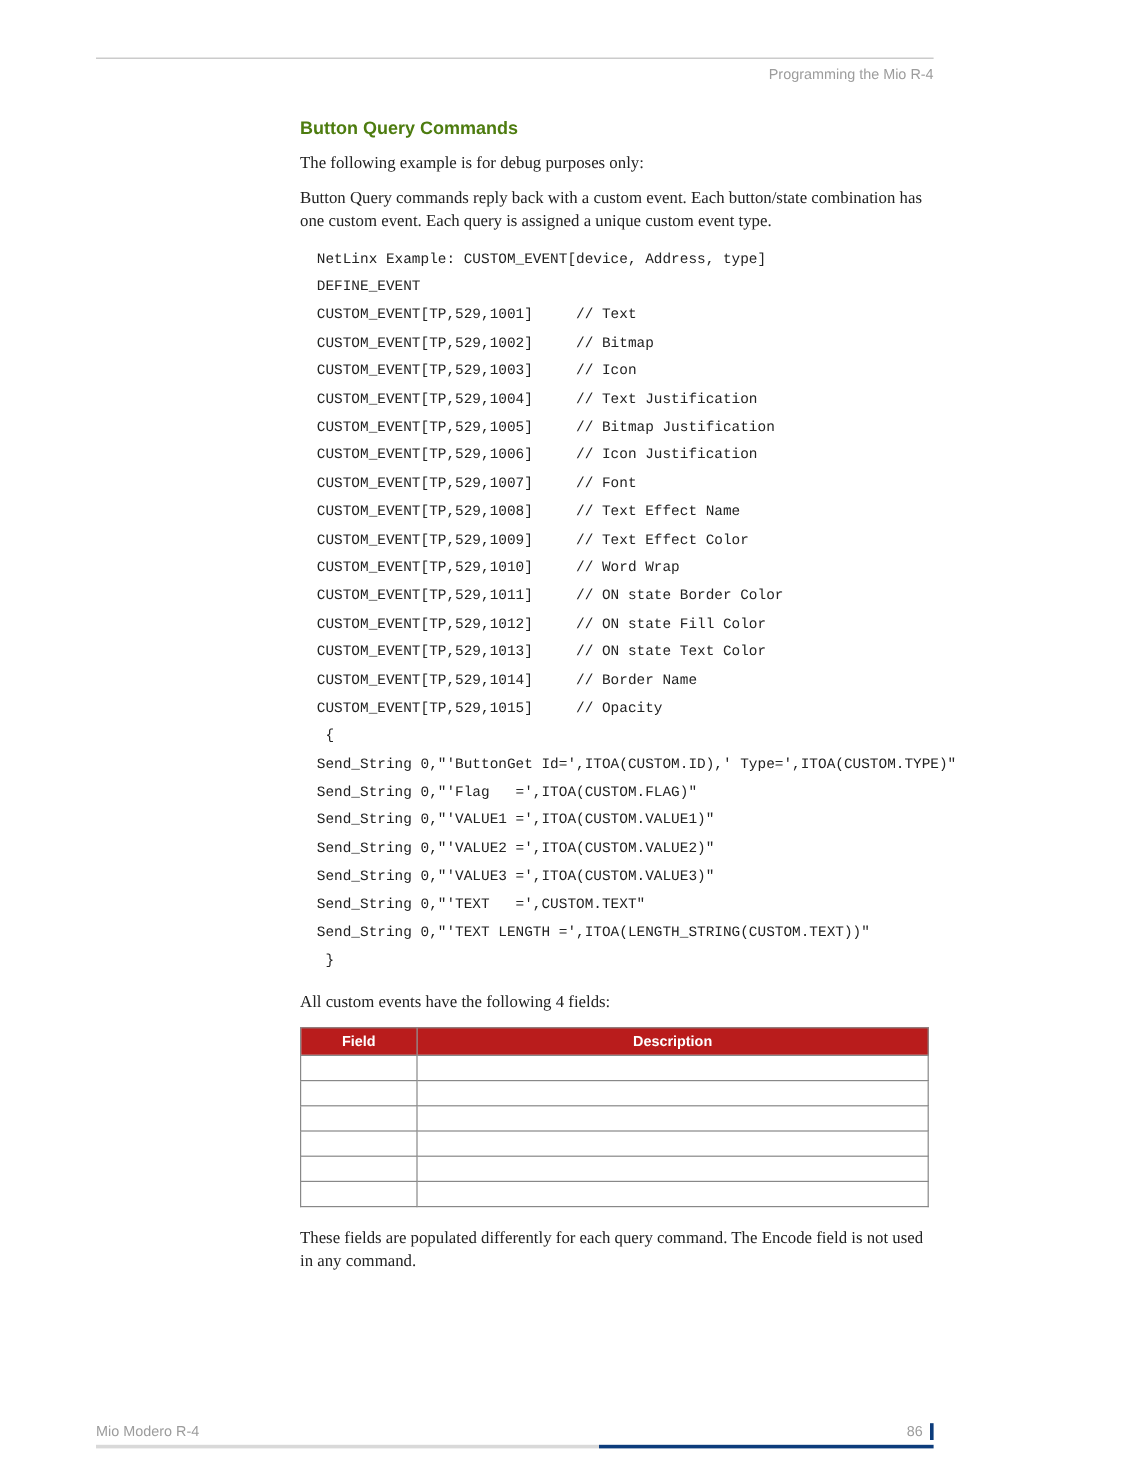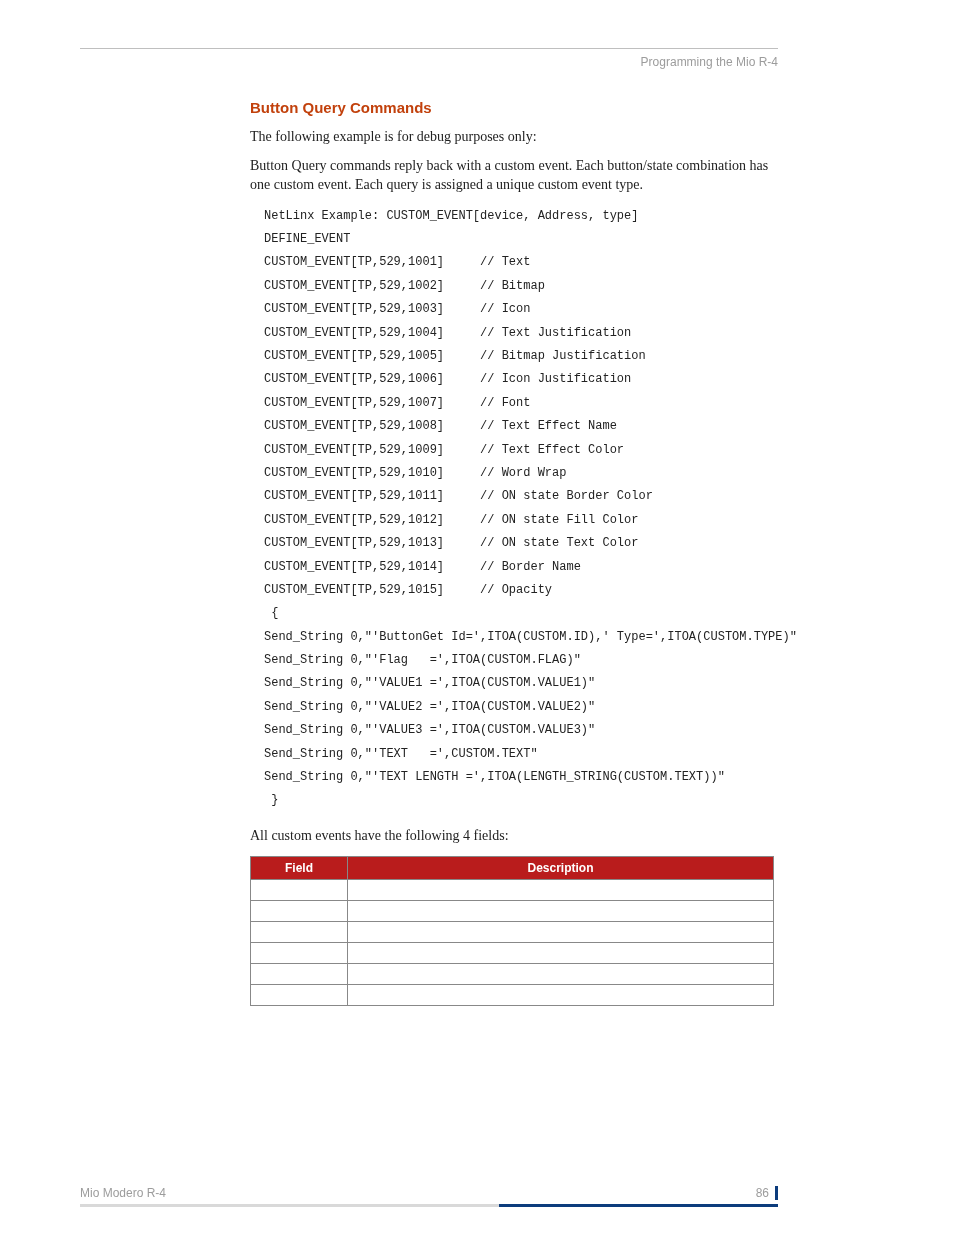--- a/index.html
+++ b/index.html
@@ -27,21 +27,21 @@
     color: #9c9c9c;
     font-family: Arial, sans-serif;
     font-size: 12px;
     margin-bottom: 30px;
   }
   .content {
     margin-left: 170px;
     margin-right: 4px;
   }
   .section-title {
-    color: #c2410c;
+    color: #4d7c0f;
     font-family: Arial, sans-serif;
     font-weight: bold;
     font-size: 15px;
     margin: 0 0 12px 0;
   }
   .body-text {
     font-size: 14px;
     line-height: 1.35;
     margin: 0 0 10px 0;
   }
@@ -176,20 +176,21 @@
           <td class="col-field"></td>
           <td></td>
         </tr>
         <tr>
           <td class="col-field"></td>
           <td></td>
         </tr>
       </tbody>
     </table>
 
+    <p class="body-text">These fields are populated differently for each query command.  The Encode field is not used in any command.</p>
 
   </div>
 
   <div class="footer">
     <div class="row">
       <span>Mio Modero R-4</span>
       <span class="pg">86</span>
     </div>
     <div class="footer-rule"></div>
   </div>

